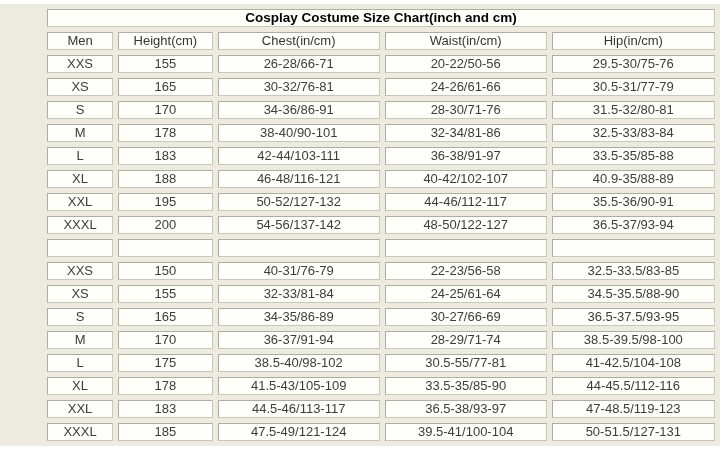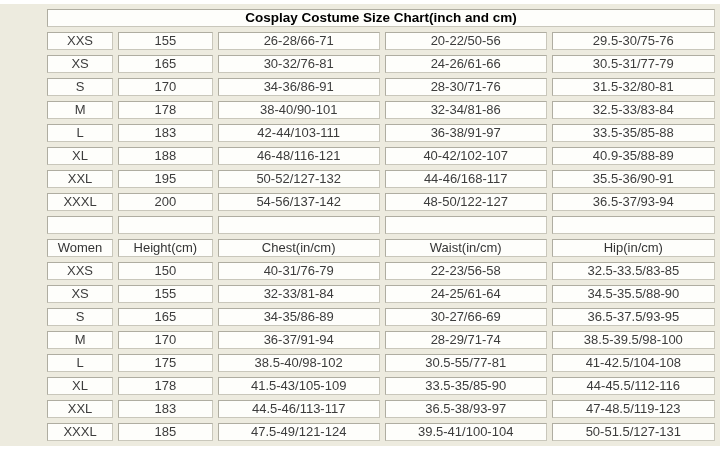--- a/index.html
+++ b/index.html
@@ -57,20 +57,27 @@
       <col style="width:25.0%">
       <col style="width:25.2%">
     </colgroup>
     <tbody>
       <tr>
         <td colspan="5" class="title-cell">Cosplay Costume Size Chart(inch and cm)</td>
       </tr>
     </tbody>
     <tbody>
         <tr>
+          <td class="hdr">Men</td>
+          <td class="hdr">Height(cm)</td>
+          <td class="hdr">Chest(in/cm)</td>
+          <td class="hdr">Waist(in/cm)</td>
+          <td class="hdr">Hip(in/cm)</td>
+        </tr>
+        <tr>
           <td>XXS</td>
           <td>155</td>
           <td>26-28/66-71</td>
           <td>20-22/50-56</td>
           <td>29.5-30/75-76</td>
         </tr>
         <tr>
           <td>XS</td>
           <td>165</td>
           <td>30-32/76-81</td>
@@ -102,21 +109,21 @@
           <td>XL</td>
           <td>188</td>
           <td>46-48/116-121</td>
           <td>40-42/102-107</td>
           <td>40.9-35/88-89</td>
         </tr>
         <tr>
           <td>XXL</td>
           <td>195</td>
           <td>50-52/127-132</td>
-          <td>44-46/168-117</td>
+          <td>44-46/112-117</td>
           <td>35.5-36/90-91</td>
         </tr>
         <tr>
           <td>XXXL</td>
           <td>200</td>
           <td>54-56/137-142</td>
           <td>48-50/122-127</td>
           <td>36.5-37/93-94</td>
         </tr>
       </tbody>
@@ -124,27 +131,20 @@
       <tr>
         <td></td>
         <td></td>
         <td></td>
         <td></td>
         <td></td>
       </tr>
     </tbody>
     <tbody>
         <tr>
-          <td class="hdr">Women</td>
-          <td class="hdr">Height(cm)</td>
-          <td class="hdr">Chest(in/cm)</td>
-          <td class="hdr">Waist(in/cm)</td>
-          <td class="hdr">Hip(in/cm)</td>
-        </tr>
-        <tr>
           <td>XXS</td>
           <td>150</td>
           <td>40-31/76-79</td>
           <td>22-23/56-58</td>
           <td>32.5-33.5/83-85</td>
         </tr>
         <tr>
           <td>XS</td>
           <td>155</td>
           <td>32-33/81-84</td>

